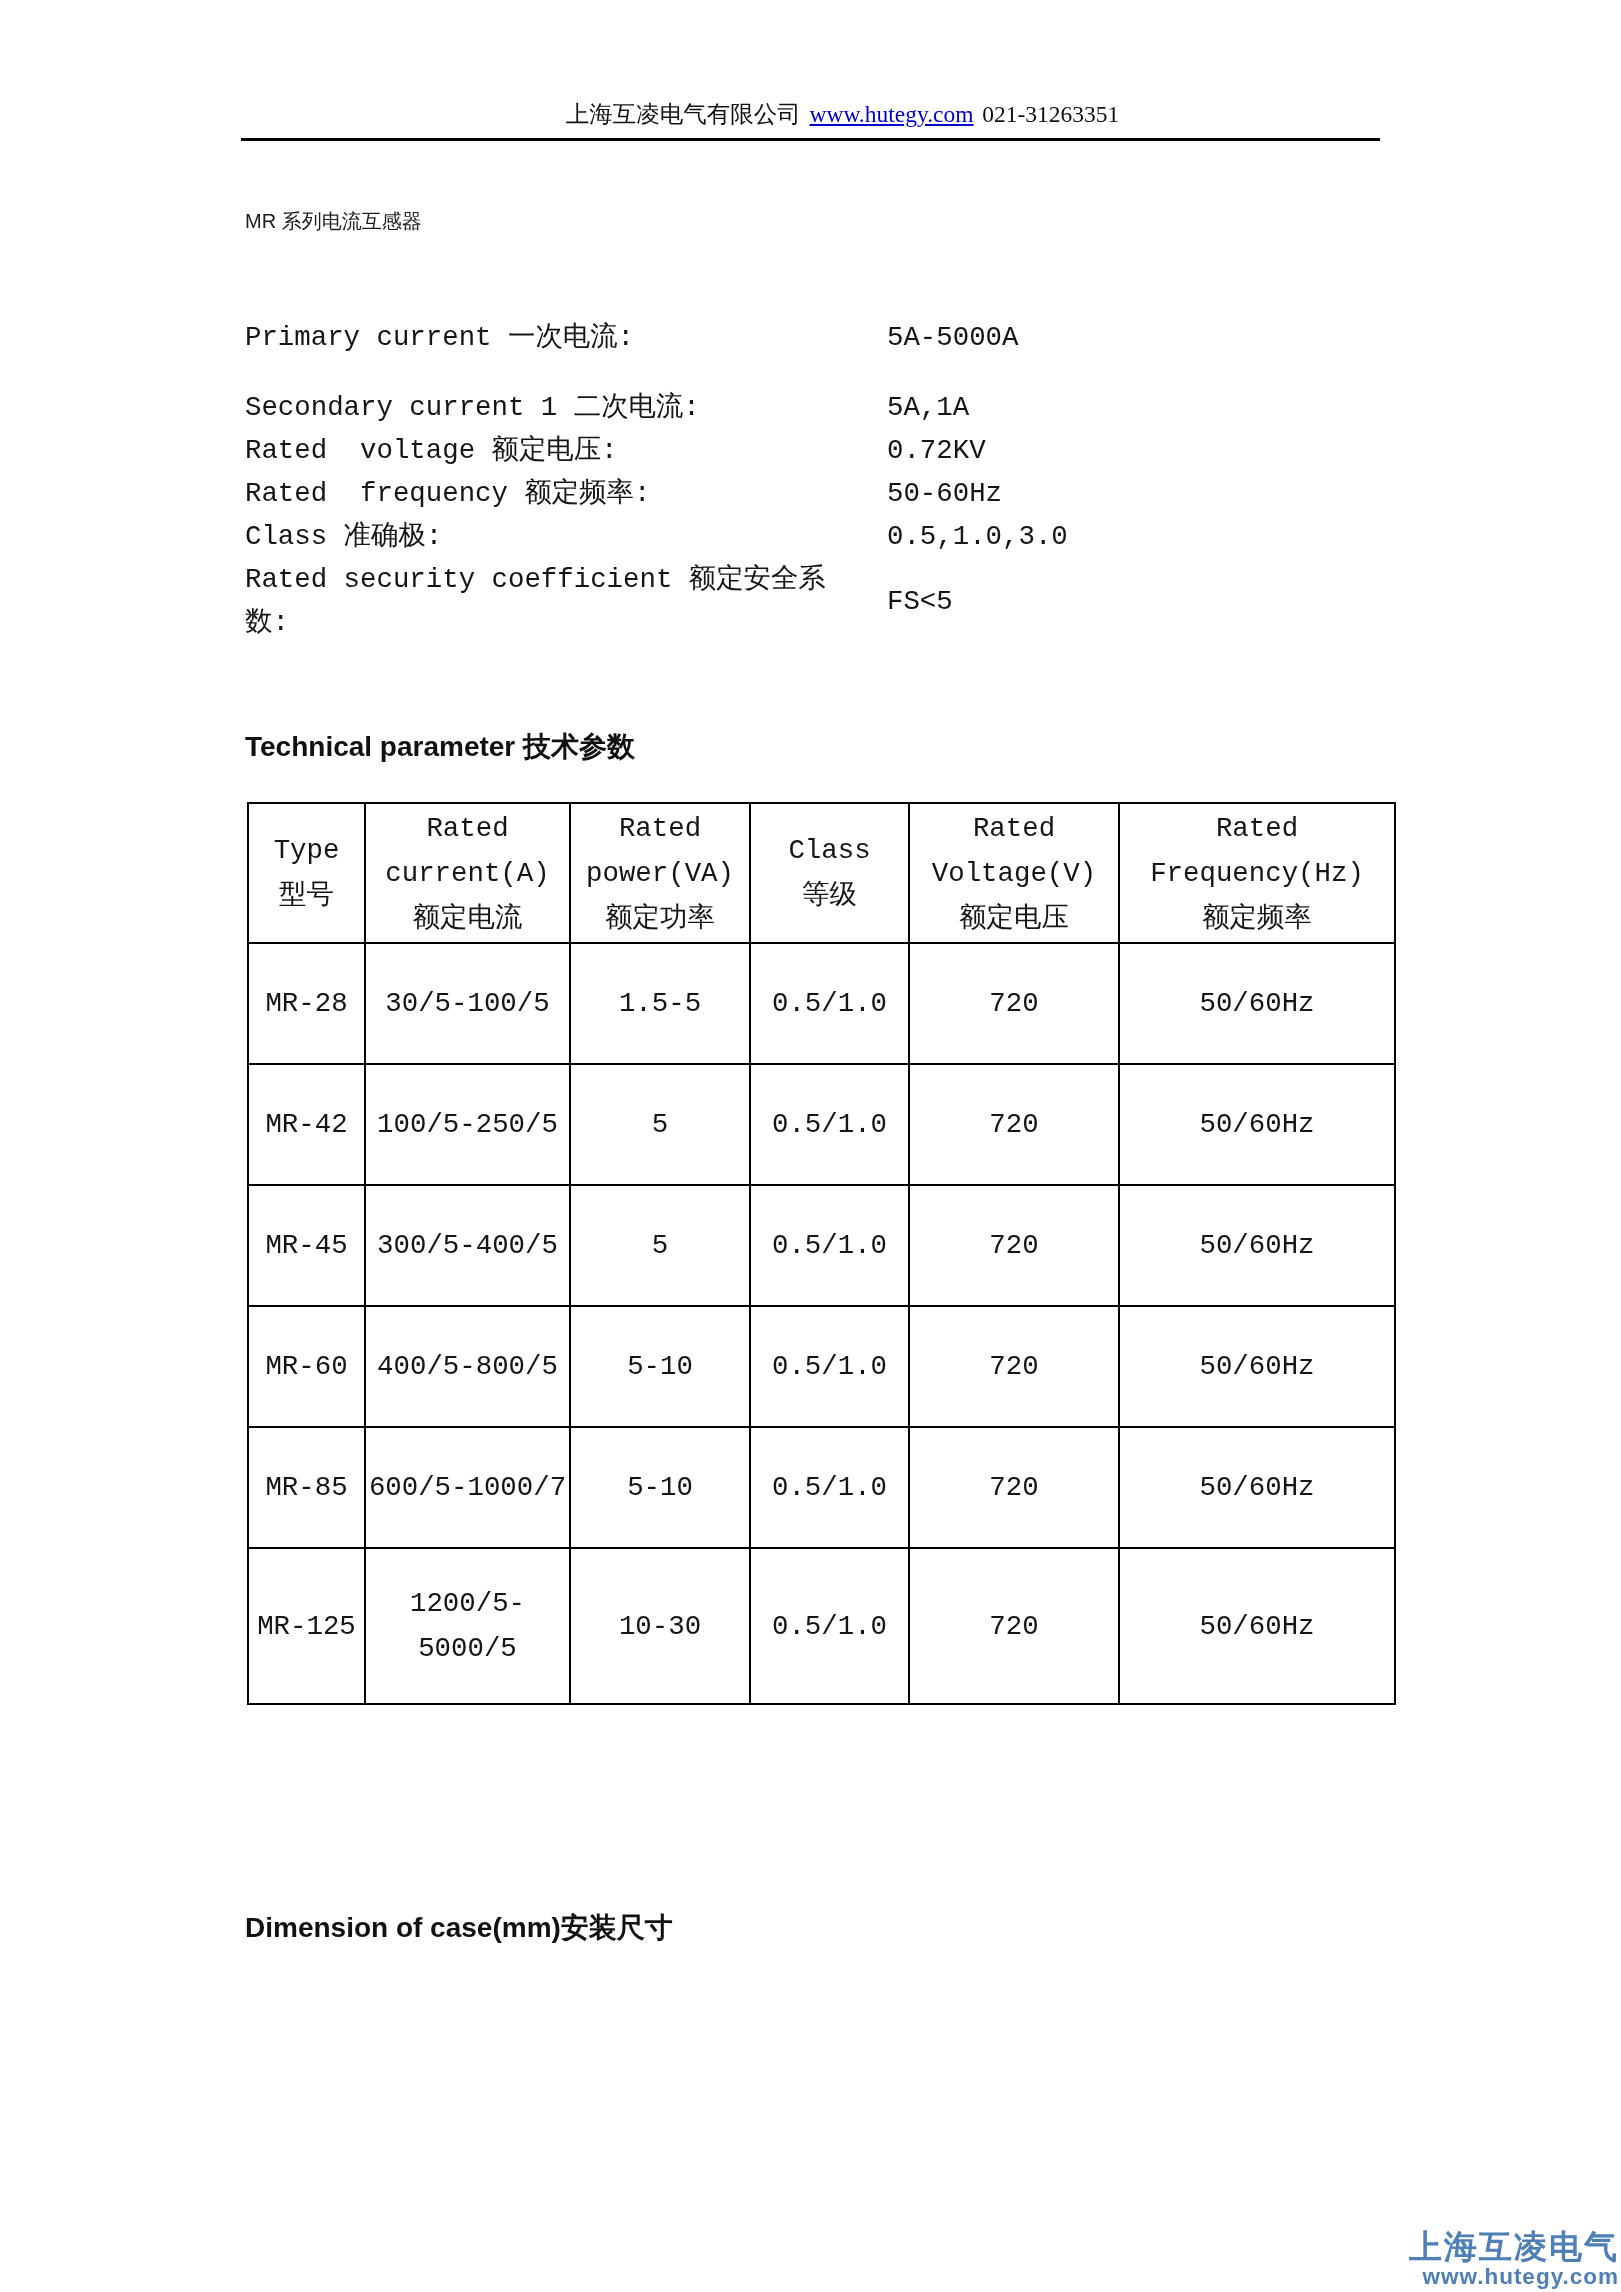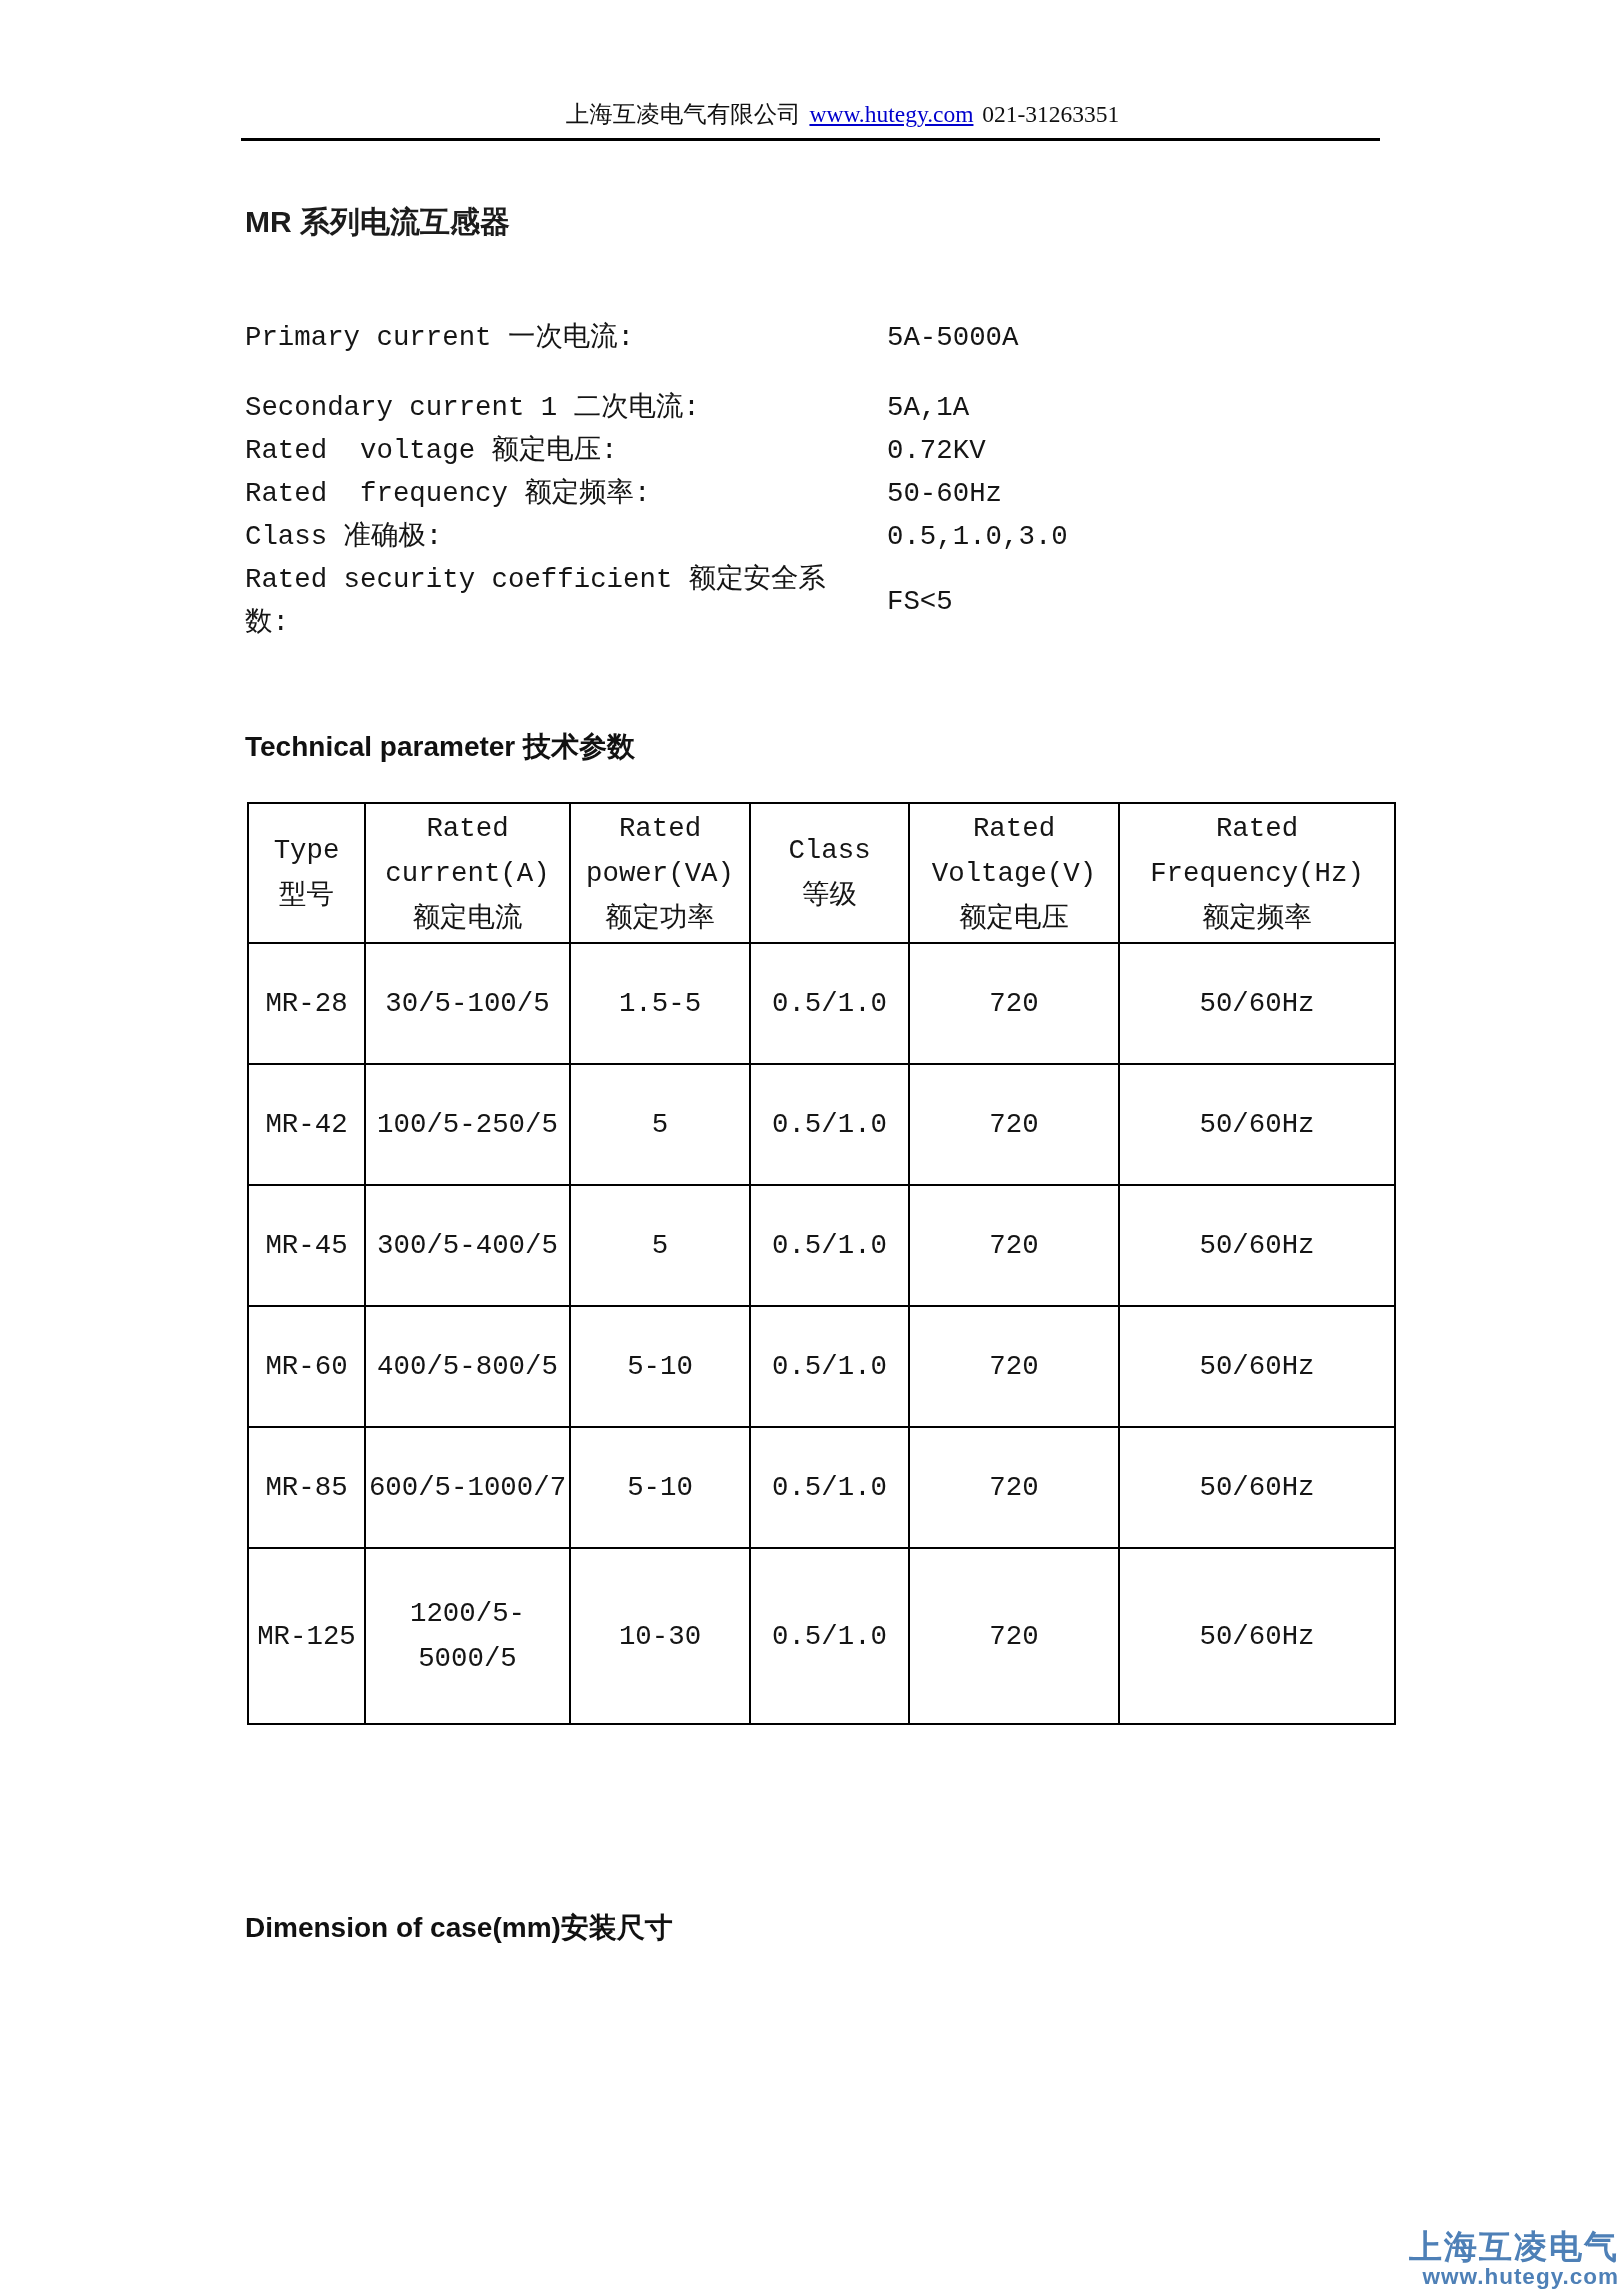--- a/index.html
+++ b/index.html
@@ -27,21 +27,21 @@
     color:#0000cc;text-decoration:underline;margin-right:8.8px;cursor:pointer;
   }
   .header-rule{
     position:absolute;top:138px;left:241px;width:1139px;height:2.9px;
     background:#000;
   }
   
   .doc-title{
     position:absolute;top:202px;left:245px;
     font-family:"Liberation Sans", sans-serif;
-    font-size:30px;line-height:39px;color:#1c1c1c;font-weight:bold;
+    font-size:20px;line-height:39px;color:#1c1c1c;
   }
   
   .specs{
     position:absolute;top:316px;left:245px;width:941px;
     font-family:"Liberation Mono", monospace;
     font-size:27.4px;color:#151515;
   }
   .spec-row{display:flex;align-items:center;min-height:43px;}
   .spec-row.gap-after{margin-bottom:27.4px;}
   .spec-label{
@@ -66,21 +66,21 @@
     font-size:27.4px;color:#151515;
   }
   table.spec-table td{
     border:2px solid #000;
     text-align:center;vertical-align:middle;
     white-space:pre-line;line-height:45px;
     padding:0 2px;overflow:hidden;
   }
   tr.hdr-row{height:140px;}
   tr.data-row{height:121px;}
-  tr.data-row.tall{height:176px;}
+  tr.data-row.tall{height:156px;}
   
   .footer-logo{
     position:absolute;right:2px;bottom:3.9px;
     text-align:right;color:#4e80b7;
     font-family:"Liberation Sans", sans-serif;
   }
   .logo-name{font-weight:bold;font-size:33px;line-height:36px;letter-spacing:2px;}
   .logo-site{font-weight:bold;font-size:22.5px;line-height:24.5px;letter-spacing:1px;}
 </style>
 </head>

